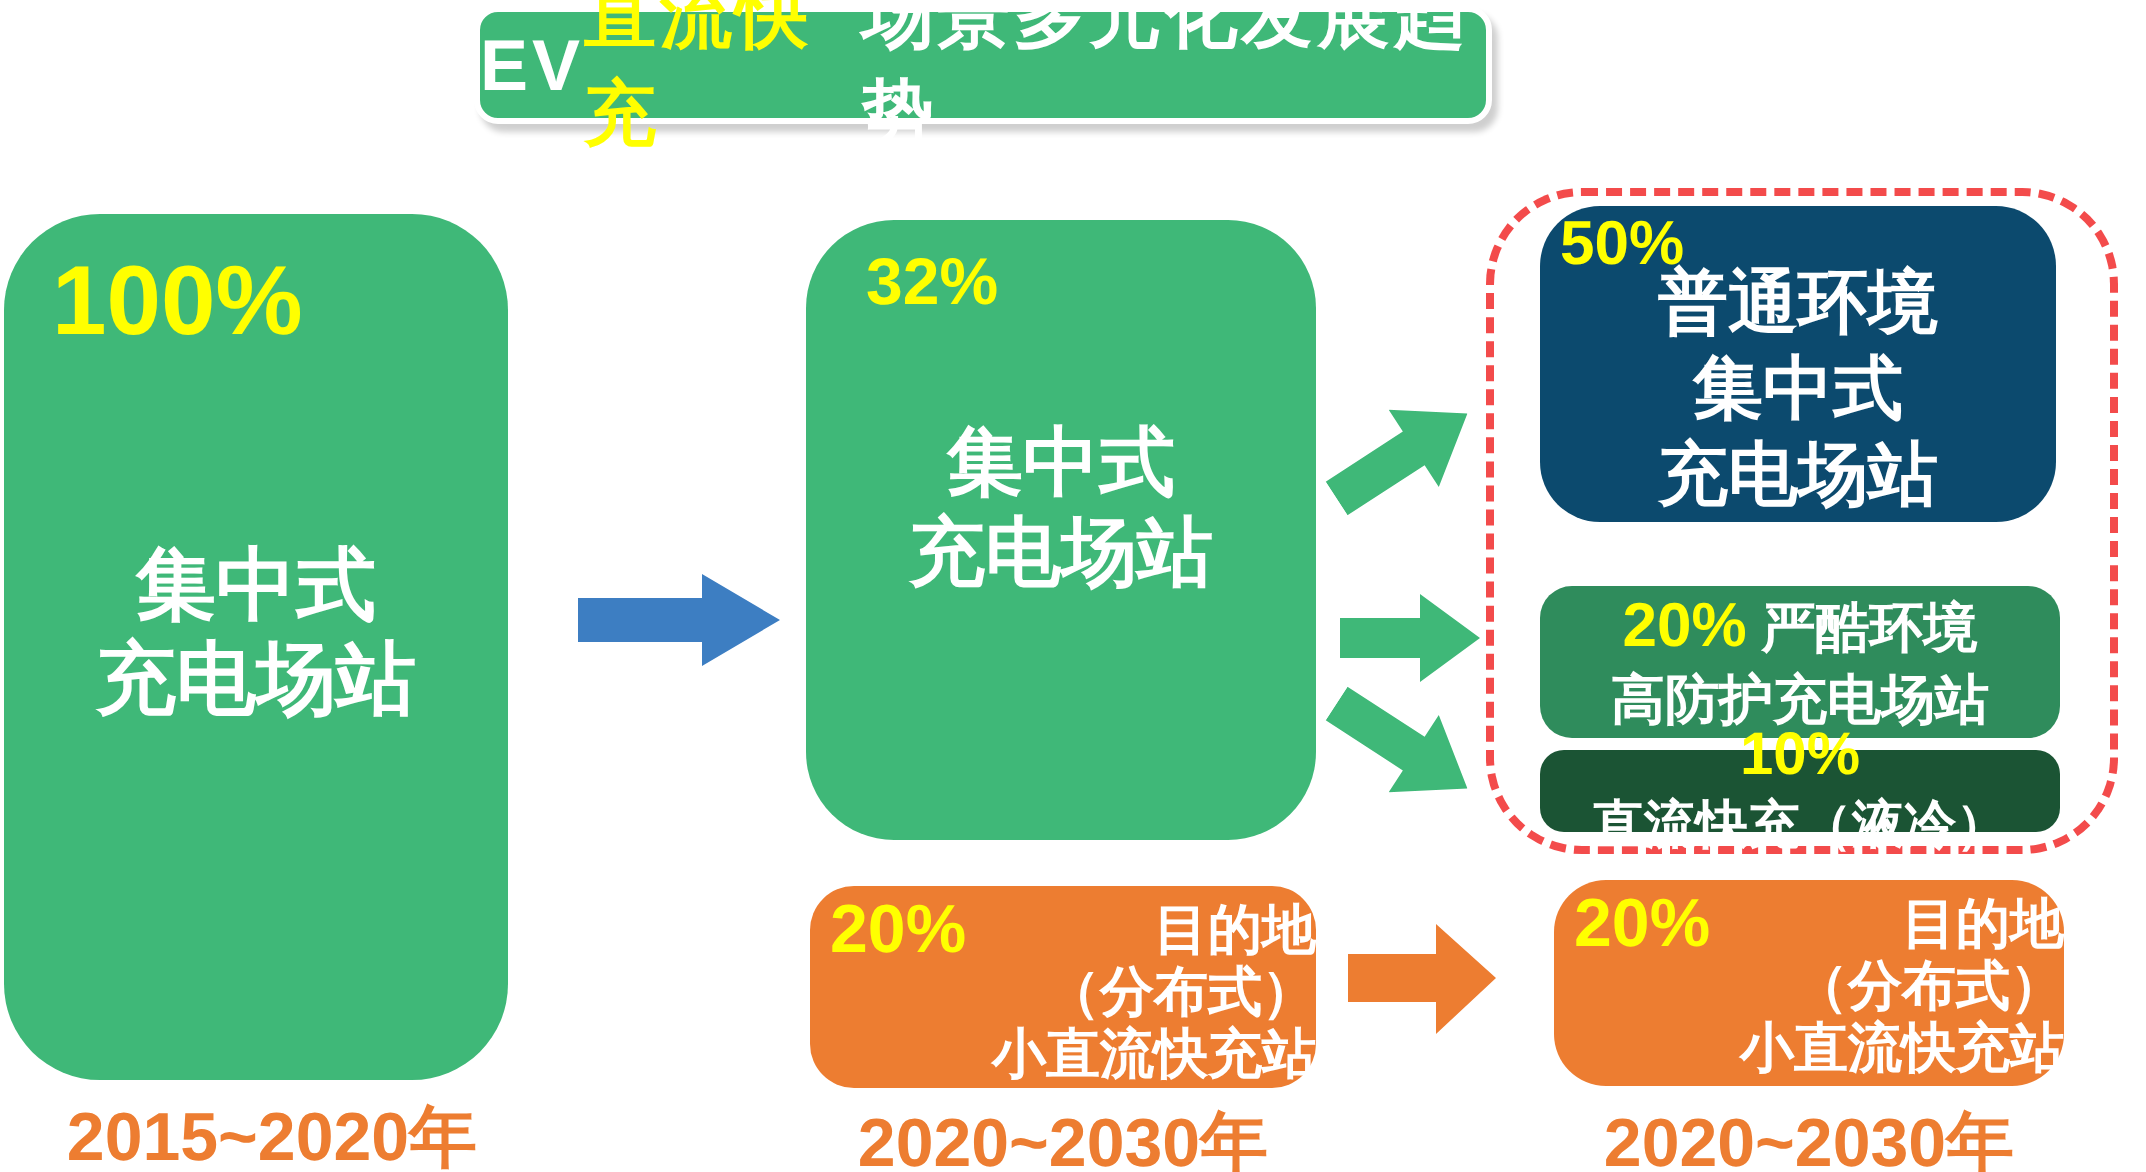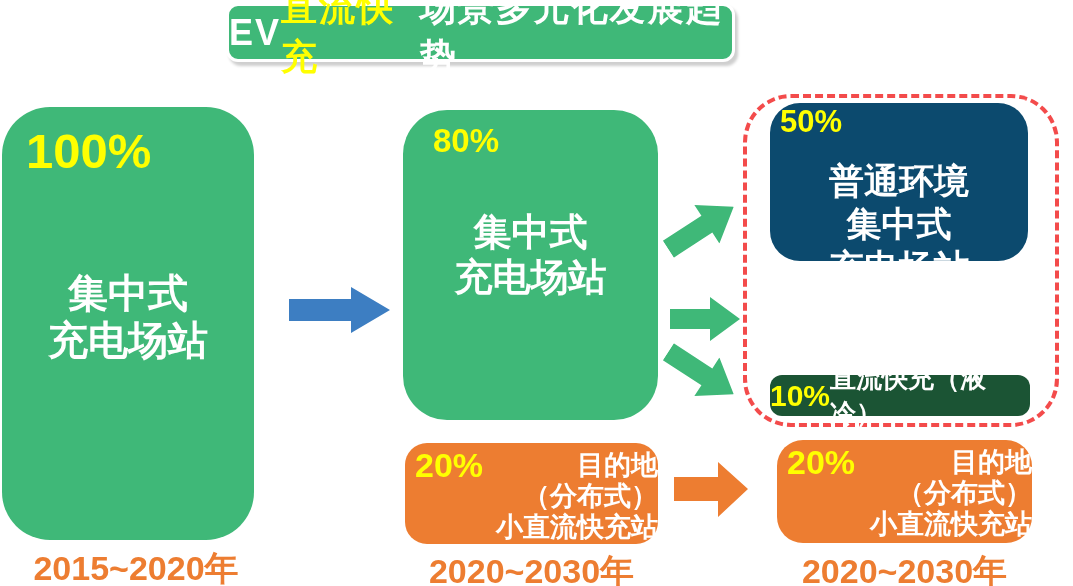--- a/index.html
+++ b/index.html
@@ -2,21 +2,21 @@
 <html><head>
 <meta charset="utf-8">
 <style>
   html,body{margin:0;padding:0;background:#ffffff;}
   .canvas{
     position:relative;width:1073px;height:586px;background:#ffffff;overflow:hidden;
     font-family:"Liberation Sans","DejaVu Sans",sans-serif;font-weight:700;
   }
   
   .title-box{
-    position:absolute;left:226px;top:3px;width:509px;height:59px;
+    position:absolute;left:237px;top:3px;width:509px;height:59px;
     background:#3FB878;border:3px solid #ffffff;border-radius:12px;
     box-shadow:3px 4px 3px #cfcfcf;
     display:flex;align-items:center;justify-content:center;
     font-size:36px;letter-spacing:2px;box-sizing:border-box;
   }
   .t-white{color:#ffffff;}
   .t-yellow{color:#FFFF00;}
   
   .gbox{position:absolute;background:#3FB878;color:#ffffff;}
   .pct{color:#FFFF00;}
@@ -32,26 +32,26 @@
   .obox .o-lines{position:absolute;left:0;top:7px;width:100%;text-align:right;font-size:27px;line-height:31px;}
   .obox-mid{left:405px;top:443px;width:253px;height:101px;border-radius:22px;}
   .obox-right{left:777px;top:440px;width:255px;height:103px;border-radius:26px;}
   
   .dashed-frame{
     position:absolute;left:743px;top:94px;width:316px;height:333px;
     border:4px dashed #F34B4B;border-radius:48px;box-sizing:border-box;background:transparent;
   }
   .box-normal{left:770px;top:103px;width:258px;height:158px;border-radius:30px;background:#0c4a6e;}
   .box-normal .pct-50{position:absolute;left:10px;top:1px;font-size:31px;}
-  .box-normal .center-lines{position:absolute;left:0;top:27px;width:100%;text-align:center;font-size:35px;line-height:43px;margin-top:29px;}
+  .box-normal .center-lines{position:absolute;left:0;top:27px;width:100%;text-align:center;font-size:35px;line-height:43px;}
   .box-harsh{left:770px;top:293px;width:260px;height:76px;border-radius:16px;background:#2F8C5C;
     display:flex;flex-direction:column;justify-content:center;text-align:center;font-size:27px;line-height:36px;color:#fff;}
   .box-harsh .pct{font-size:31px;}
   .box-super{left:770px;top:375px;width:260px;height:41px;border-radius:12px;background:#1B5434;
-    display:flex;align-items:center;justify-content:center;font-size:26px;color:#fff;}
+    display:flex;align-items:center;justify-content:center;font-size:26px;color:#fff;flex-direction:column;}
   .box-super .pct{font-size:30px;}
   
   .year{position:absolute;color:#ED7D31;font-size:34px;text-align:center;}
   .year-1{left:10px;top:546px;width:252px;}
   .year-2{left:405px;top:549px;width:253px;}
   .year-3{left:777px;top:549px;width:255px;}
   
   .arrow{position:absolute;}
   .arr-blue{left:289px;top:287px;}
   .arr-g-up{left:662px;top:205px;transform:rotate(-33deg);}
@@ -77,21 +77,21 @@
       <div>充电场站</div>
     </div>
   </div>
   <div class="year year-1">2015~2020年</div>
 
   <svg class="arrow arr-blue" width="101" height="46" viewBox="0 0 101 46">
     <polygon points="0,12 62,12 62,0 101,23 62,46 62,34 0,34" fill="#3D7EC2"></polygon>
   </svg>
 
   <div class="gbox box-mid">
-    <div class="pct pct-mid">80%</div>
+    <div class="pct pct-mid">32%</div>
     <div class="center-lines">
       <div>集中式</div>
       <div>充电场站</div>
     </div>
   </div>
 
   <div class="obox obox-mid">
     <div class="pct pct-o">20%</div>
     <div class="o-lines">
       <div>目的地</div>
@@ -115,20 +115,27 @@
 
   <div class="gbox box-normal">
     <div class="pct pct-50">50%</div>
     <div class="center-lines">
       <div>普通环境</div>
       <div>集中式</div>
       <div>充电场站</div>
     </div>
   </div>
 
+  <div class="gbox box-harsh">
+    <div>
+      <span class="pct">20%</span>
+      <span>严酷环境</span>
+    </div>
+    <div>高防护充电场站</div>
+  </div>
 
   <div class="gbox box-super">
     <span class="pct">10%</span>
     <span>直流快充（液冷）</span>
   </div>
 
   <svg class="arrow arr-orange" width="74" height="55" viewBox="0 0 74 55">
     <polygon points="0,15 44,15 44,0 74,27 44,55 44,39 0,39" fill="#ED7D31"></polygon>
   </svg>
 

